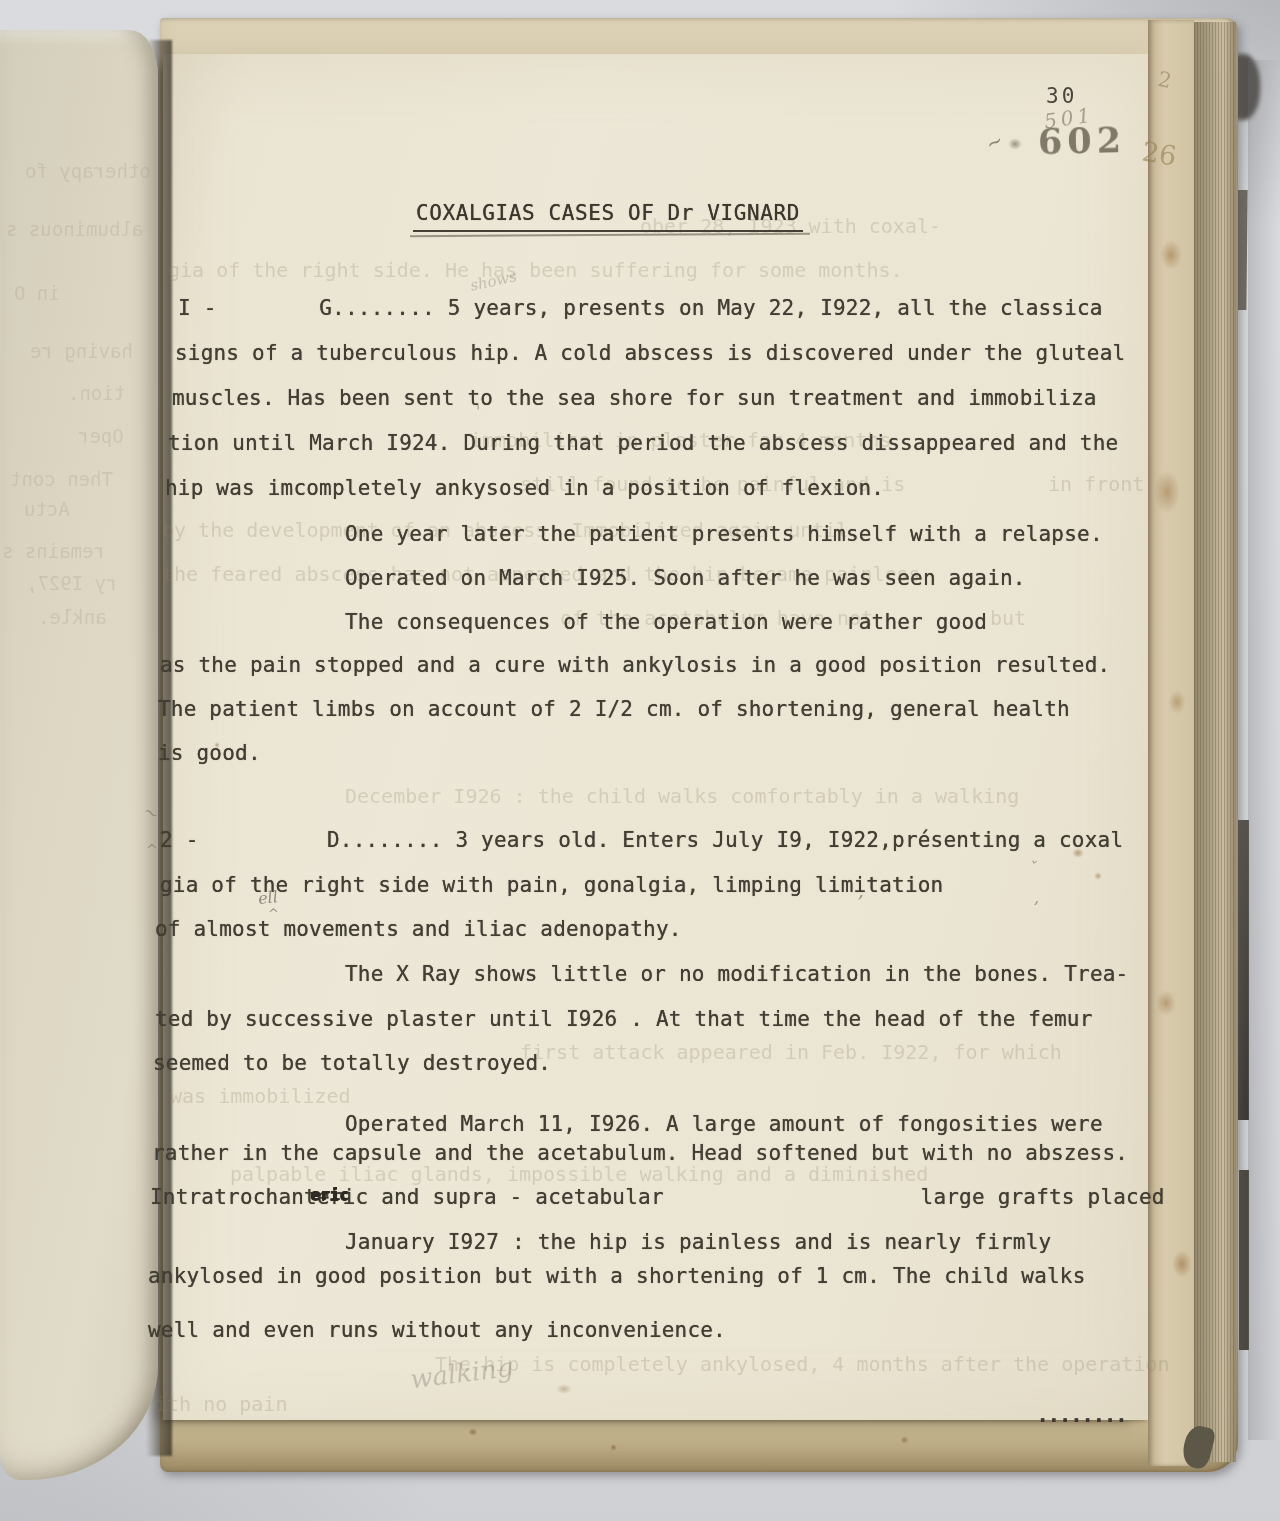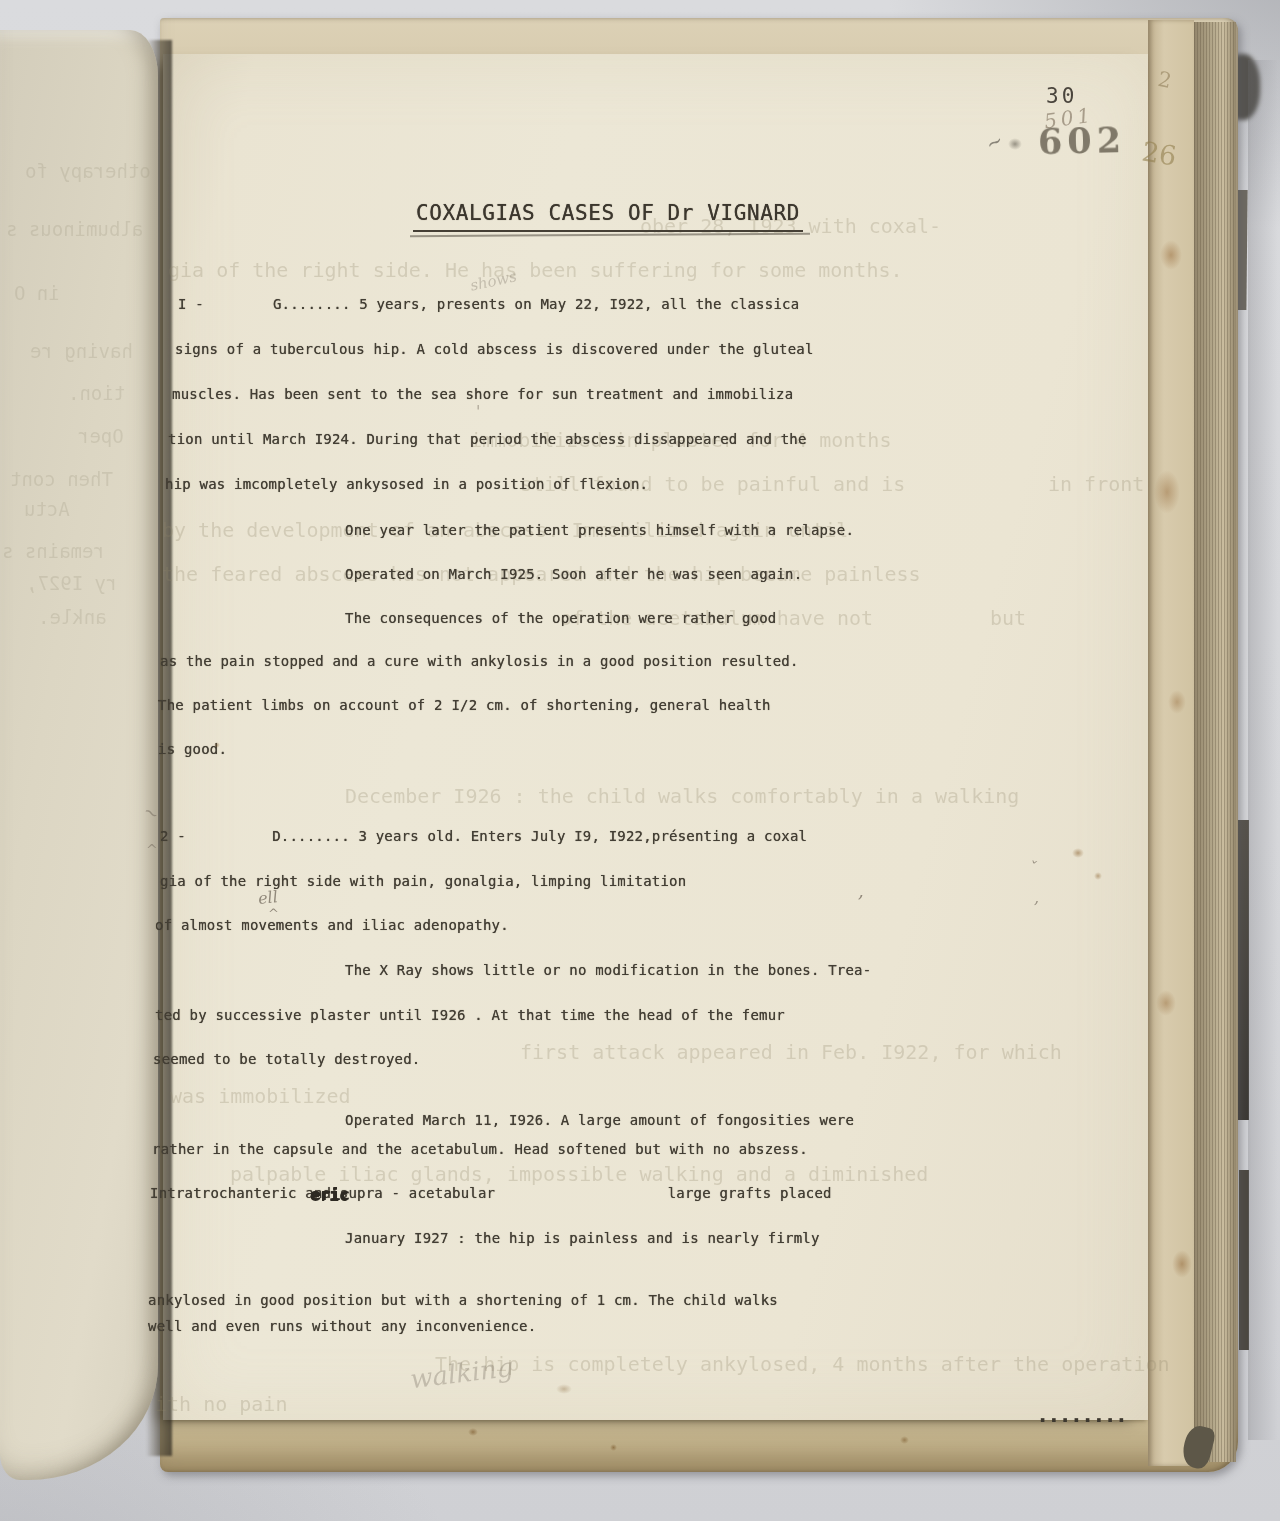--- a/index.html
+++ b/index.html
@@ -39,21 +39,21 @@
 
   
   .gap{left:146px;top:40px;width:26px;height:1416px;filter:blur(1.2px);
     background:linear-gradient(90deg,rgba(90,82,64,0),rgba(73,66,50,.6) 55%,rgba(40,36,28,.7));}
   .leaf{left:0;top:30px;width:158px;height:1450px;
     background:linear-gradient(100deg,#d3cdbb,#dcd6c3 40%,#e1dbc9 75%,#d8d2c0);
     border-radius:0 28px 130px 20px / 0 46px 115px 26px;
     box-shadow:inset -16px 0 20px -8px rgba(118,110,90,.55), inset 0 -22px 26px -15px rgba(118,110,90,.35), inset 0 16px 14px -10px rgba(255,255,255,.55);}
 
   
-  .tline{font-size:14px;color:#433e34;white-space:pre;letter-spacing:.2px;text-shadow:0 0 .7px rgba(52,47,37,.85);}
+  .tline{font-size:21px;color:#433e34;white-space:pre;letter-spacing:.2px;text-shadow:0 0 .7px rgba(52,47,37,.85);}
   .bline{font-size:20px;color:#8e8468;white-space:pre;opacity:.26;filter:blur(.4px);}
   .mfrag{font-size:19px;color:#938c74;white-space:pre;opacity:.22;filter:blur(.7px);transform:scaleX(-1);}
   .anno{font-family:"DejaVu Serif",serif;font-style:italic;color:#7b7265;white-space:pre;}
   .over{font-family:"DejaVu Sans Mono",monospace;font-weight:700;font-style:normal;color:#2e2a23;text-shadow:1.5px 0 0 #2e2a23,0 .5px 0 #2e2a23;}
 
   .title{left:413px;top:201px;font-size:21px;color:#3c372e;letter-spacing:.6px;white-space:pre;
     border-bottom:2px solid #453f35;padding:0 3px 5px 3px;text-shadow:0 0 .7px rgba(52,47,37,.9);}
   .title:after{content:"";position:absolute;left:-3px;right:-7px;bottom:-6px;height:2px;
     background:rgba(69,63,53,.5);transform:rotate(-.35deg);}
 
@@ -149,21 +149,21 @@
       <div class="abs tline" style="left: 160px; top: 828px;">2 -          D........ 3 years old. Enters July I9, I922,présenting a coxal</div>
       <div class="abs tline" style="left: 160px; top: 873px;">gia of the right side with pain, gonalgia, limping limitation</div>
       <div class="abs tline" style="left: 155px; top: 917px;">of almost movements and iliac adenopathy.</div>
       <div class="abs tline" style="left: 345px; top: 962px;">The X Ray shows little or no modification in the bones. Trea-</div>
       <div class="abs tline" style="left: 155px; top: 1007px;">ted by successive plaster until I926 . At that time the head of the femur</div>
       <div class="abs tline" style="left: 153px; top: 1051px;">seemed to be totally destroyed.</div>
       <div class="abs tline" style="left: 345px; top: 1096px; margin-top: 16px;">Operated March 11, I926. A large amount of fongosities were</div>
       <div class="abs tline" style="left: 152px; top: 1141px;">rather in the capsule and the acetabulum. Head softened but with no abszess.</div>
       <div class="abs tline" style="left: 150px; top: 1185px;">Intratrochanteric and supra - acetabular                    large grafts placed</div>
       <div class="abs tline" style="left: 345px; top: 1230px;">January I927 : the hip is painless and is nearly firmly</div>
-      <div class="abs tline" style="left: 148px; top: 1292px;">ankylosed in good position but with a shortening of 1 cm. The child walks</div>
+      <div class="abs tline" style="left: 148px; top: 1264px;">ankylosed in good position but with a shortening of 1 cm. The child walks</div>
       <div class="abs tline" style="left: 148px; top: 1318px;">well and even runs without any inconvenience.</div>
     </div>
   <div id="overlayer">
       <div class="abs anno" style="left: 470px; top: 272px; font-size: 15px; transform: rotate(-12deg); opacity: 0.35;">shows</div>
       <div class="abs anno" style="left: 476px; top: 402px; font-size: 16px; opacity: 0.55;">'</div>
       <div class="abs anno" style="left: 258px; top: 888px; font-size: 16px; transform: rotate(-6deg); opacity: 0.8;">ell</div>
       <div class="abs anno" style="left: 268px; top: 906px; font-size: 13px; opacity: 0.8;">^</div>
       <div class="abs anno" style="left: 858px; top: 880px; font-size: 18px; opacity: 0.8;">,</div>
       <div class="abs anno" style="left: 1028px; top: 858px; font-size: 16px; transform: rotate(10deg); opacity: 0.7;">ˇ</div>
       <div class="abs anno" style="left: 1034px; top: 888px; font-size: 16px; opacity: 0.7;">,</div>

